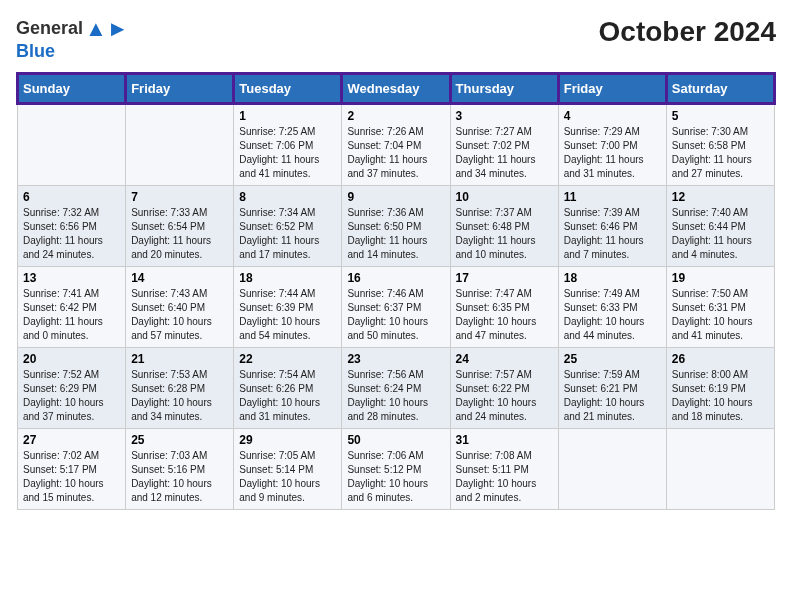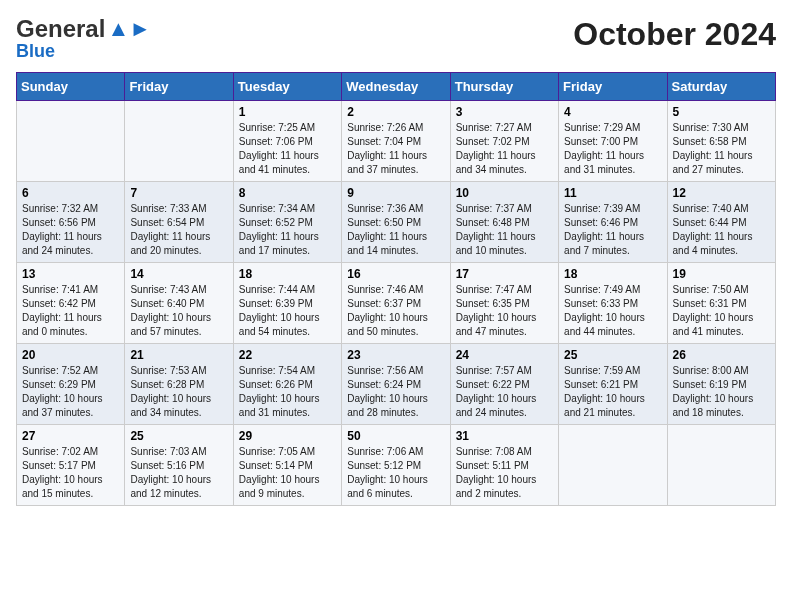--- a/index.html
+++ b/index.html
@@ -15,61 +15,61 @@
       justify-content: space-between;
       align-items: flex-start;
       margin-bottom: 10px;
     }
     .logo {
       display: flex;
       align-items: center;
       gap: 4px;
     }
     .logo-text-general {
-      font-size: 24px;
+      font-size: 18px;
       font-weight: bold;
       color: #333;
       line-height: 1.1;
       text-align: right;
     }
     .logo-text-blue {
       font-size: 18px;
       font-weight: bold;
       color: #1a6cc4;
       line-height: 1.1;
     }
     .logo-bird {
       color: #1a6cc4;
       font-size: 22px;
     }
     .title-section {
       text-align: right;
     }
     .month-title {
-      font-size: 32px;
+      font-size: 28px;
       font-weight: bold;
       color: #222;
     }
     .location-title {
       font-size: 16px;
       color: #444;
     }
     table {
       width: 100%;
       border-collapse: collapse;
       font-size: 11px;
     }
     thead tr th {
       background-color: #2a6fba;
       color: #fff;
       padding: 6px 4px;
       text-align: left;
       font-size: 13px;
       font-weight: bold;
-      border: 1px solid #4c1d95;
+      border: 3px solid #4c1d95;
     }
     tbody tr td {
       border: 1px solid #ccc;
       padding: 4px 5px;
       vertical-align: top;
       height: 80px;
       width: calc(100% / 7);
     }
     tbody tr:nth-child(odd) td {
       background-color: #f5f7fa;

